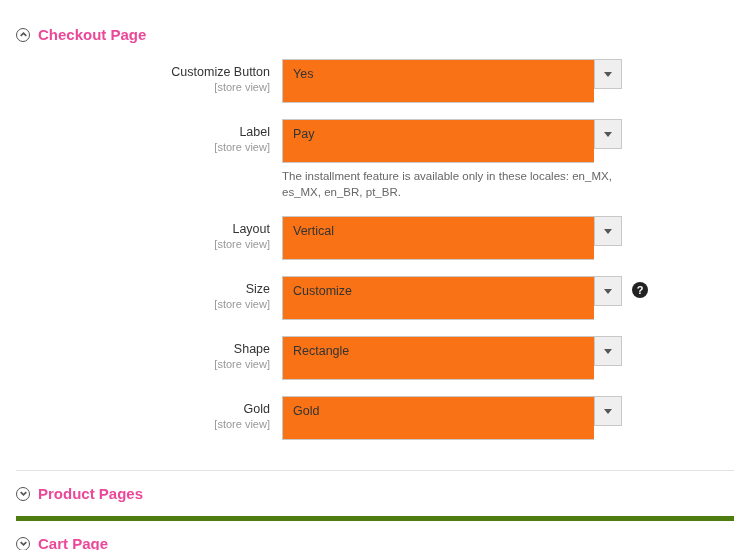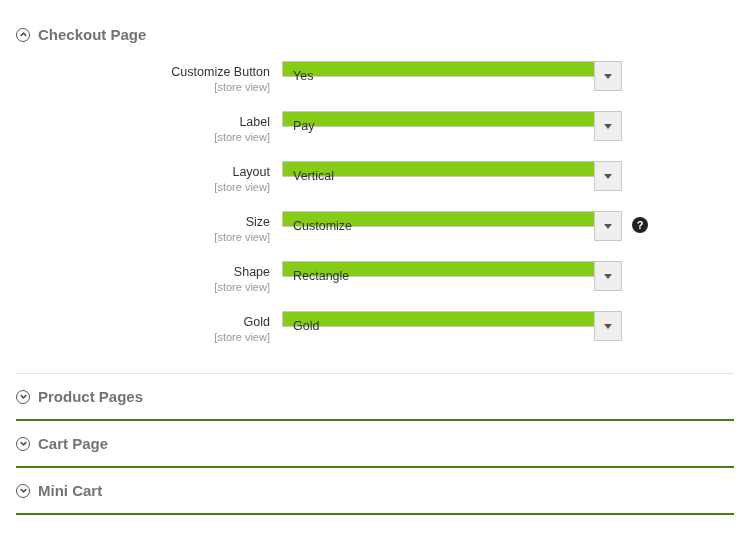--- a/index.html
+++ b/index.html
@@ -5,21 +5,21 @@
     * { box-sizing: border-box; margin: 0; padding: 0; }
     body {
       font-family: -apple-system, BlinkMacSystemFont, "Segoe UI", Helvetica, Arial, sans-serif;
       font-size: 13px;
       color: #333;
       background: #fff;
       padding: 12px 16px;
       width: 750px;
     }
     .section {
-      border-bottom: 2px solid #4d7c0f;
+      border-bottom: 5px solid #4d7c0f;
       padding: 14px 0;
     }
     .section.expanded {
       border-bottom: none;
       padding-bottom: 0;
     }
     .section-header {
       display: flex;
       align-items: center;
       gap: 8px;
@@ -38,28 +38,28 @@
     .toggle-icon svg {
       width: 7px;
       height: 7px;
       stroke: #555;
       stroke-width: 2.4;
       fill: none;
     }
     .section-title {
       font-size: 15px;
       font-weight: 600;
-      color: #737373;
+      color: #ec4899;
     }
     .section-body {
       padding: 16px 0 4px 0;
     }
     .field-row {
       display: flex;
-      align-items: center;
+      align-items: flex-start;
       margin-bottom: 16px;
     }
     .field-label-col {
       width: 266px;
       text-align: right;
       padding-right: 12px;
       padding-top: 6px;
     }
     .field-label {
       font-size: 12.5px;
@@ -79,25 +79,25 @@
     }
     .select-wrap {
       position: relative;
       display: flex;
       width: 100%;
     }
     .select-input {
       flex: 1;
       border: 1px solid #c8c8c8;
       border-right: none;
-      background: #84cc16;
+      background: #f97316;
       padding: 7px 10px;
       font-size: 12.5px;
       color: #333;
-      height: 16px;
+      height: 44px;
     }
     .select-arrow {
       width: 28px;
       height: 30px;
       border: 1px solid #c8c8c8;
       background: #efefef;
       display: flex;
       align-items: center;
       justify-content: center;
       cursor: pointer;
@@ -175,20 +175,21 @@
       </div>
       <div class="field-control-col">
         <div class="select-wrap">
           <div class="select-input">Pay</div>
           <div class="select-arrow">
             <svg viewBox="0 0 10 6">
                 <polygon points="0,0 10,0 5,6"></polygon>
               </svg>
           </div>
         </div>
+        <div class="help-note">The installment feature is available only in these locales: en_MX, es_MX, en_BR, pt_BR.</div>
       </div>
     </div>
 
     <div class="field-row">
       <div class="field-label-col">
         <span class="field-label">Layout</span>
         <span class="field-scope">[store view]</span>
       </div>
       <div class="field-control-col">
         <div class="select-wrap">

